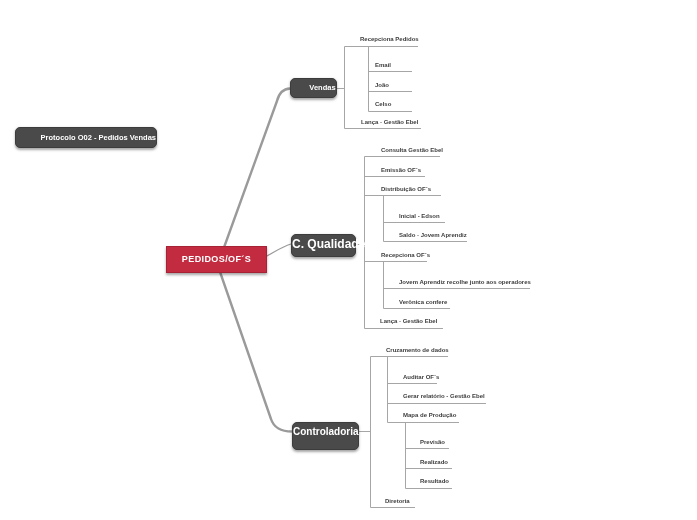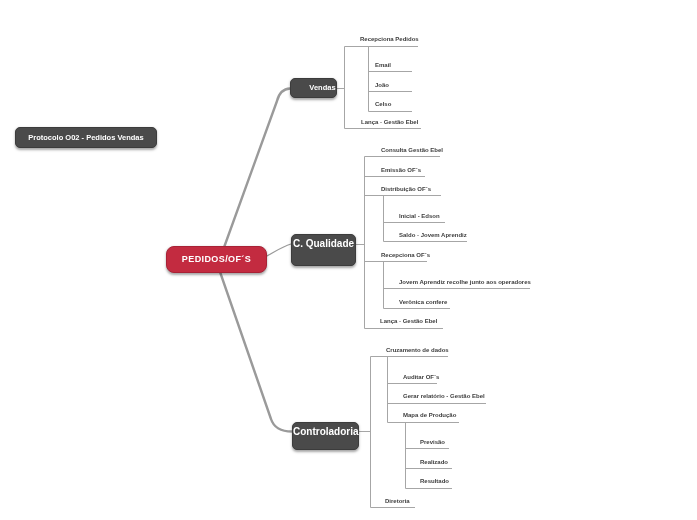--- a/index.html
+++ b/index.html
@@ -11,27 +11,27 @@
   .tree-line{stroke:var(--line,#a6a6a6);stroke-width:1;fill:none;}
   .branch-line{stroke:var(--branch-line,#9a9a9a);fill:none;stroke-linecap:round;stroke-linejoin:round;}
   .bl-thick{stroke-width:2.4;}
   .bl-thin{stroke-width:1.3;}
 
   .node{
     position:absolute;box-sizing:border-box;text-align:center;color:#fff;font-weight:bold;
     background:var(--node-bg,#4a4a4a);border:1px solid #3c3c3c;border-radius:5px;
     box-shadow:0 1.5px 2.5px rgba(0,0,0,.35);white-space:nowrap;cursor:default;
   }
-  .node-protocolo{left:15px;top:127px;width:142px;height:21px;line-height:19px;font-size:7.5px;}
+  .node-protocolo{left:15px;top:127px;width:142px;height:21px;line-height:19px;font-size:7.5px;text-align:right;}
   .node-root{
     left:166px;top:246px;width:101px;height:27px;line-height:25px;font-size:9px;letter-spacing:.4px;
-    background:var(--root-bg,#c32b40);border:1px solid #a82236;border-radius:8px;
+    background:var(--root-bg,#c32b40);border:1px solid #a82236;border-radius:0;
   }
   .node-vendas{left:290px;top:78px;width:47px;height:20px;line-height:18px;font-size:7.5px;padding-left:18px;}
-  .node-qualidade{left:291px;top:234px;width:65px;height:32px;line-height:18px;font-size:10px;}
+  .node-qualidade{left:291px;top:234px;width:65px;height:23px;line-height:18px;font-size:12px;}
   .node-controladoria{left:292px;top:422px;width:67px;height:28px;line-height:18px;font-size:10px;}
 
   .leaf{
     position:absolute;font-size:6px;line-height:7px;font-weight:bold;
     color:var(--leaf-text,#3d3d3d);white-space:nowrap;cursor:default;
   }
 </style>
 </head>
 <body>
 

